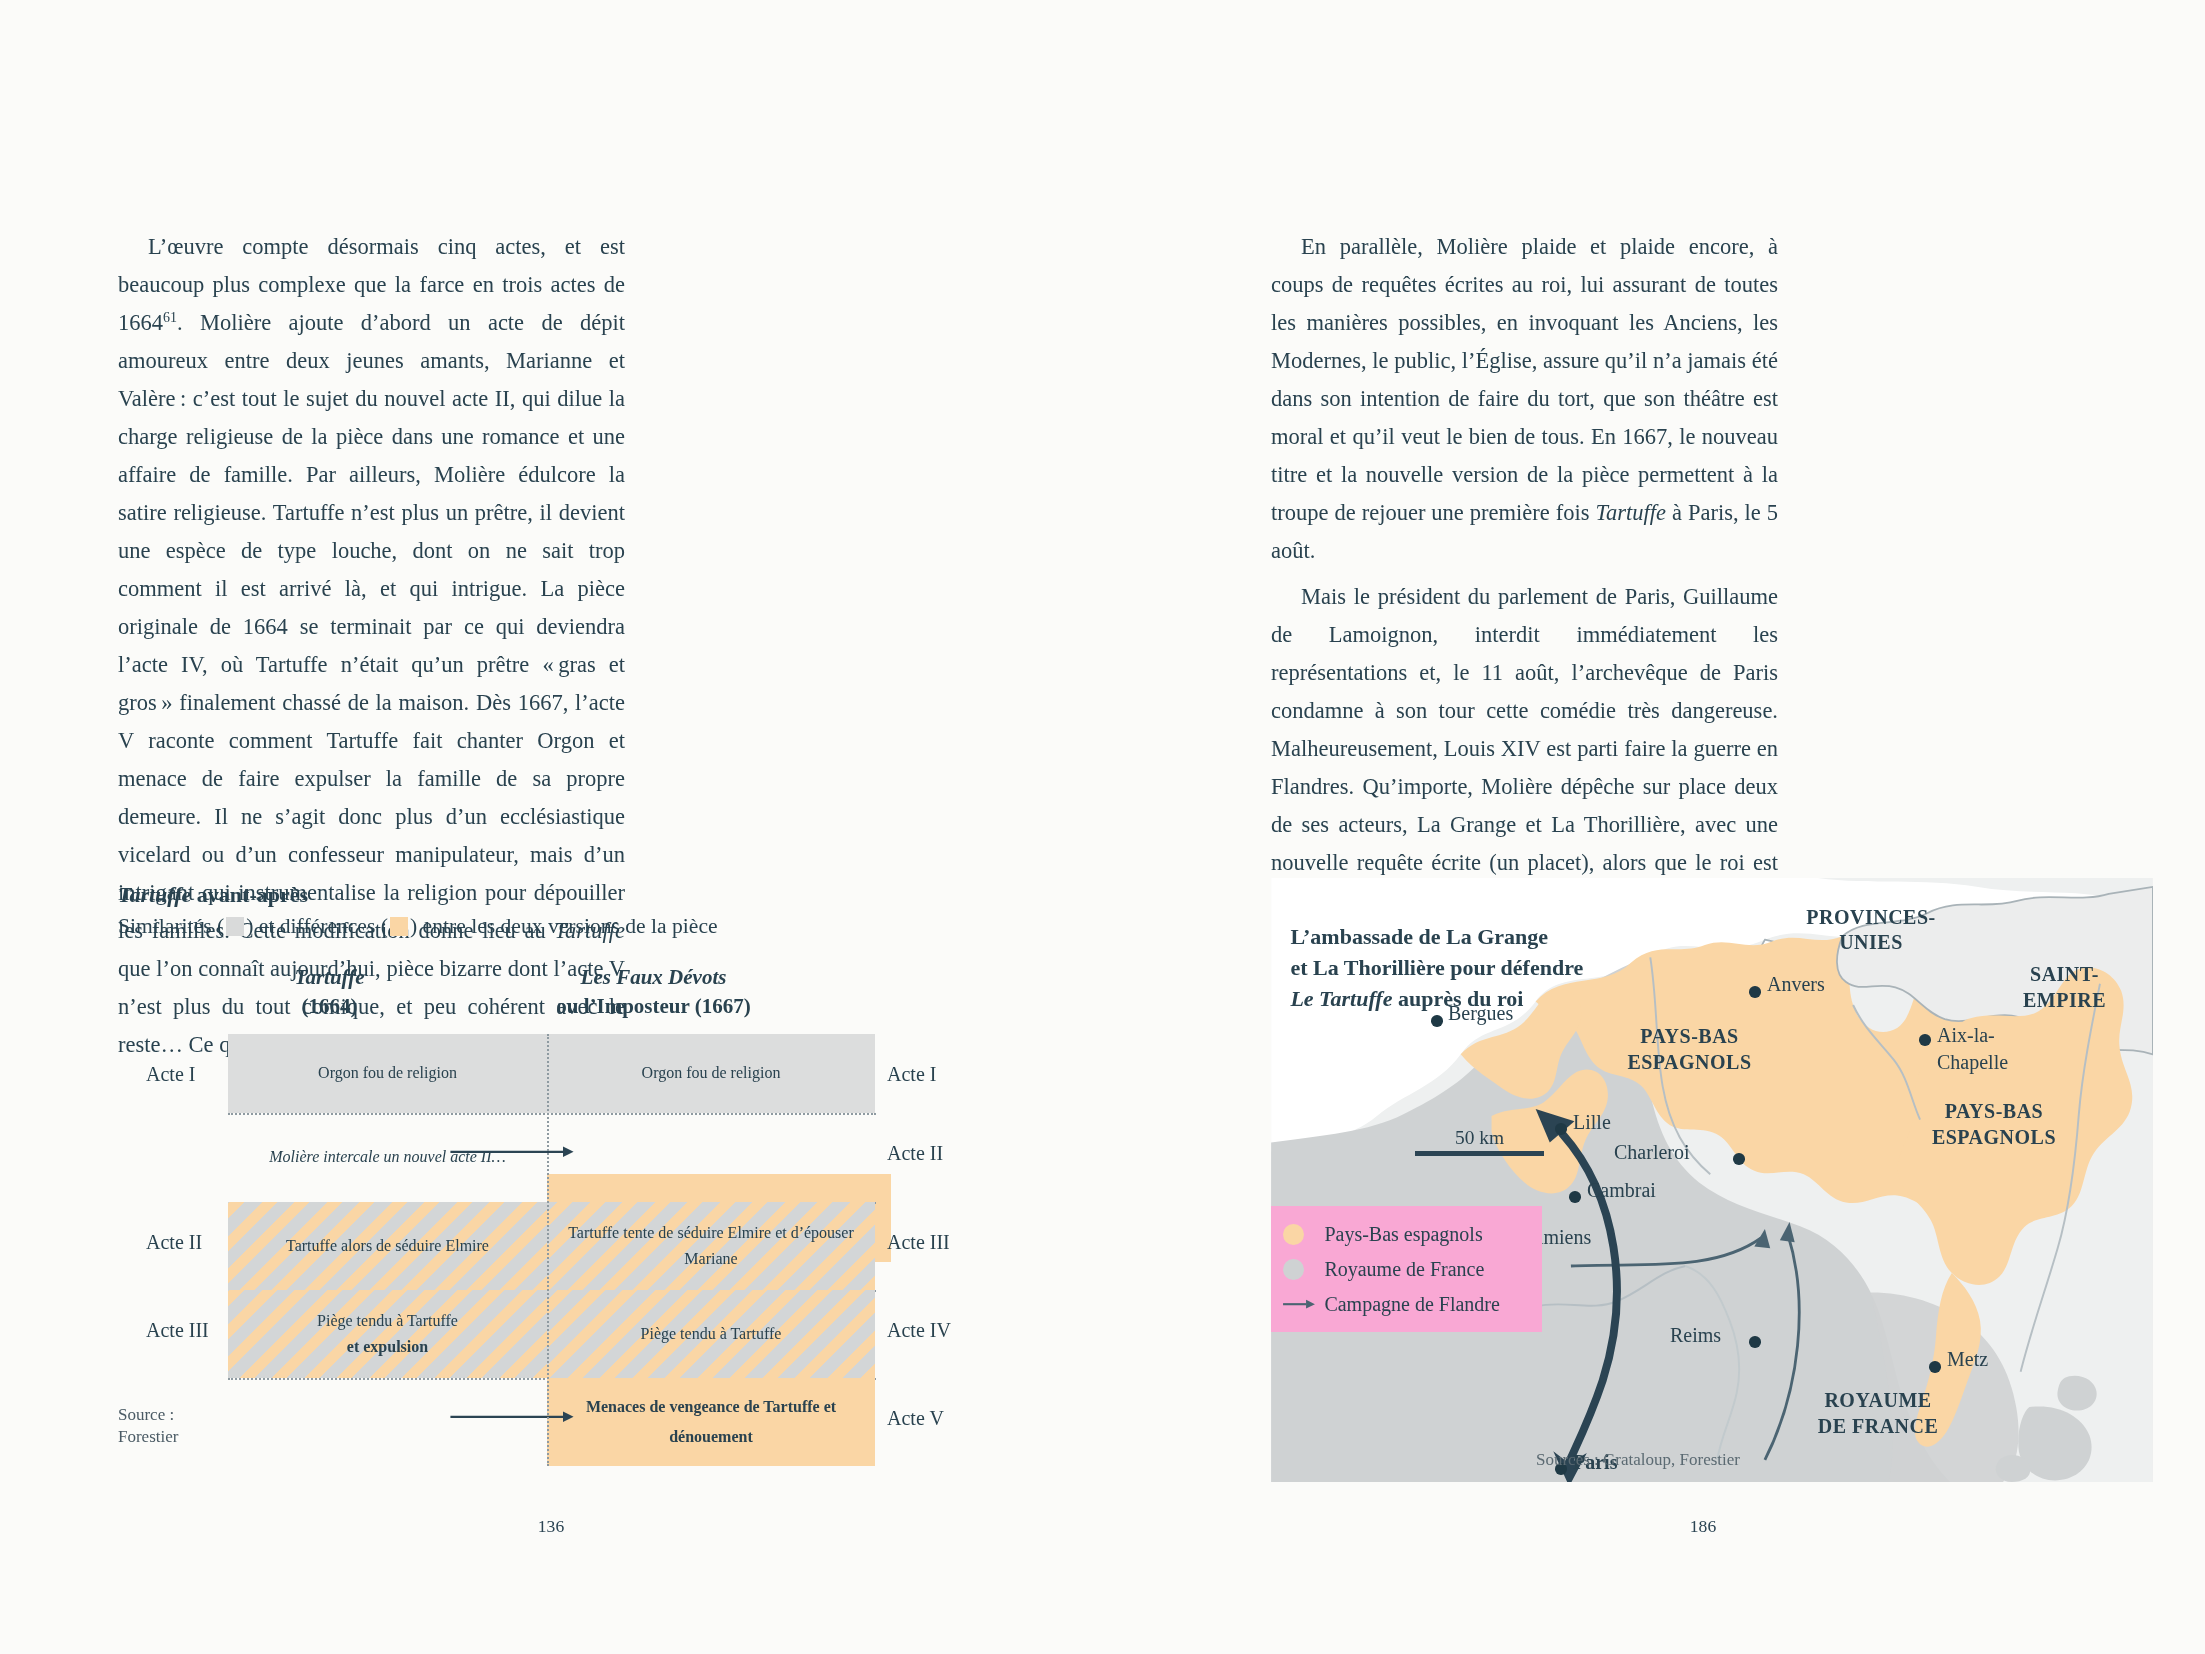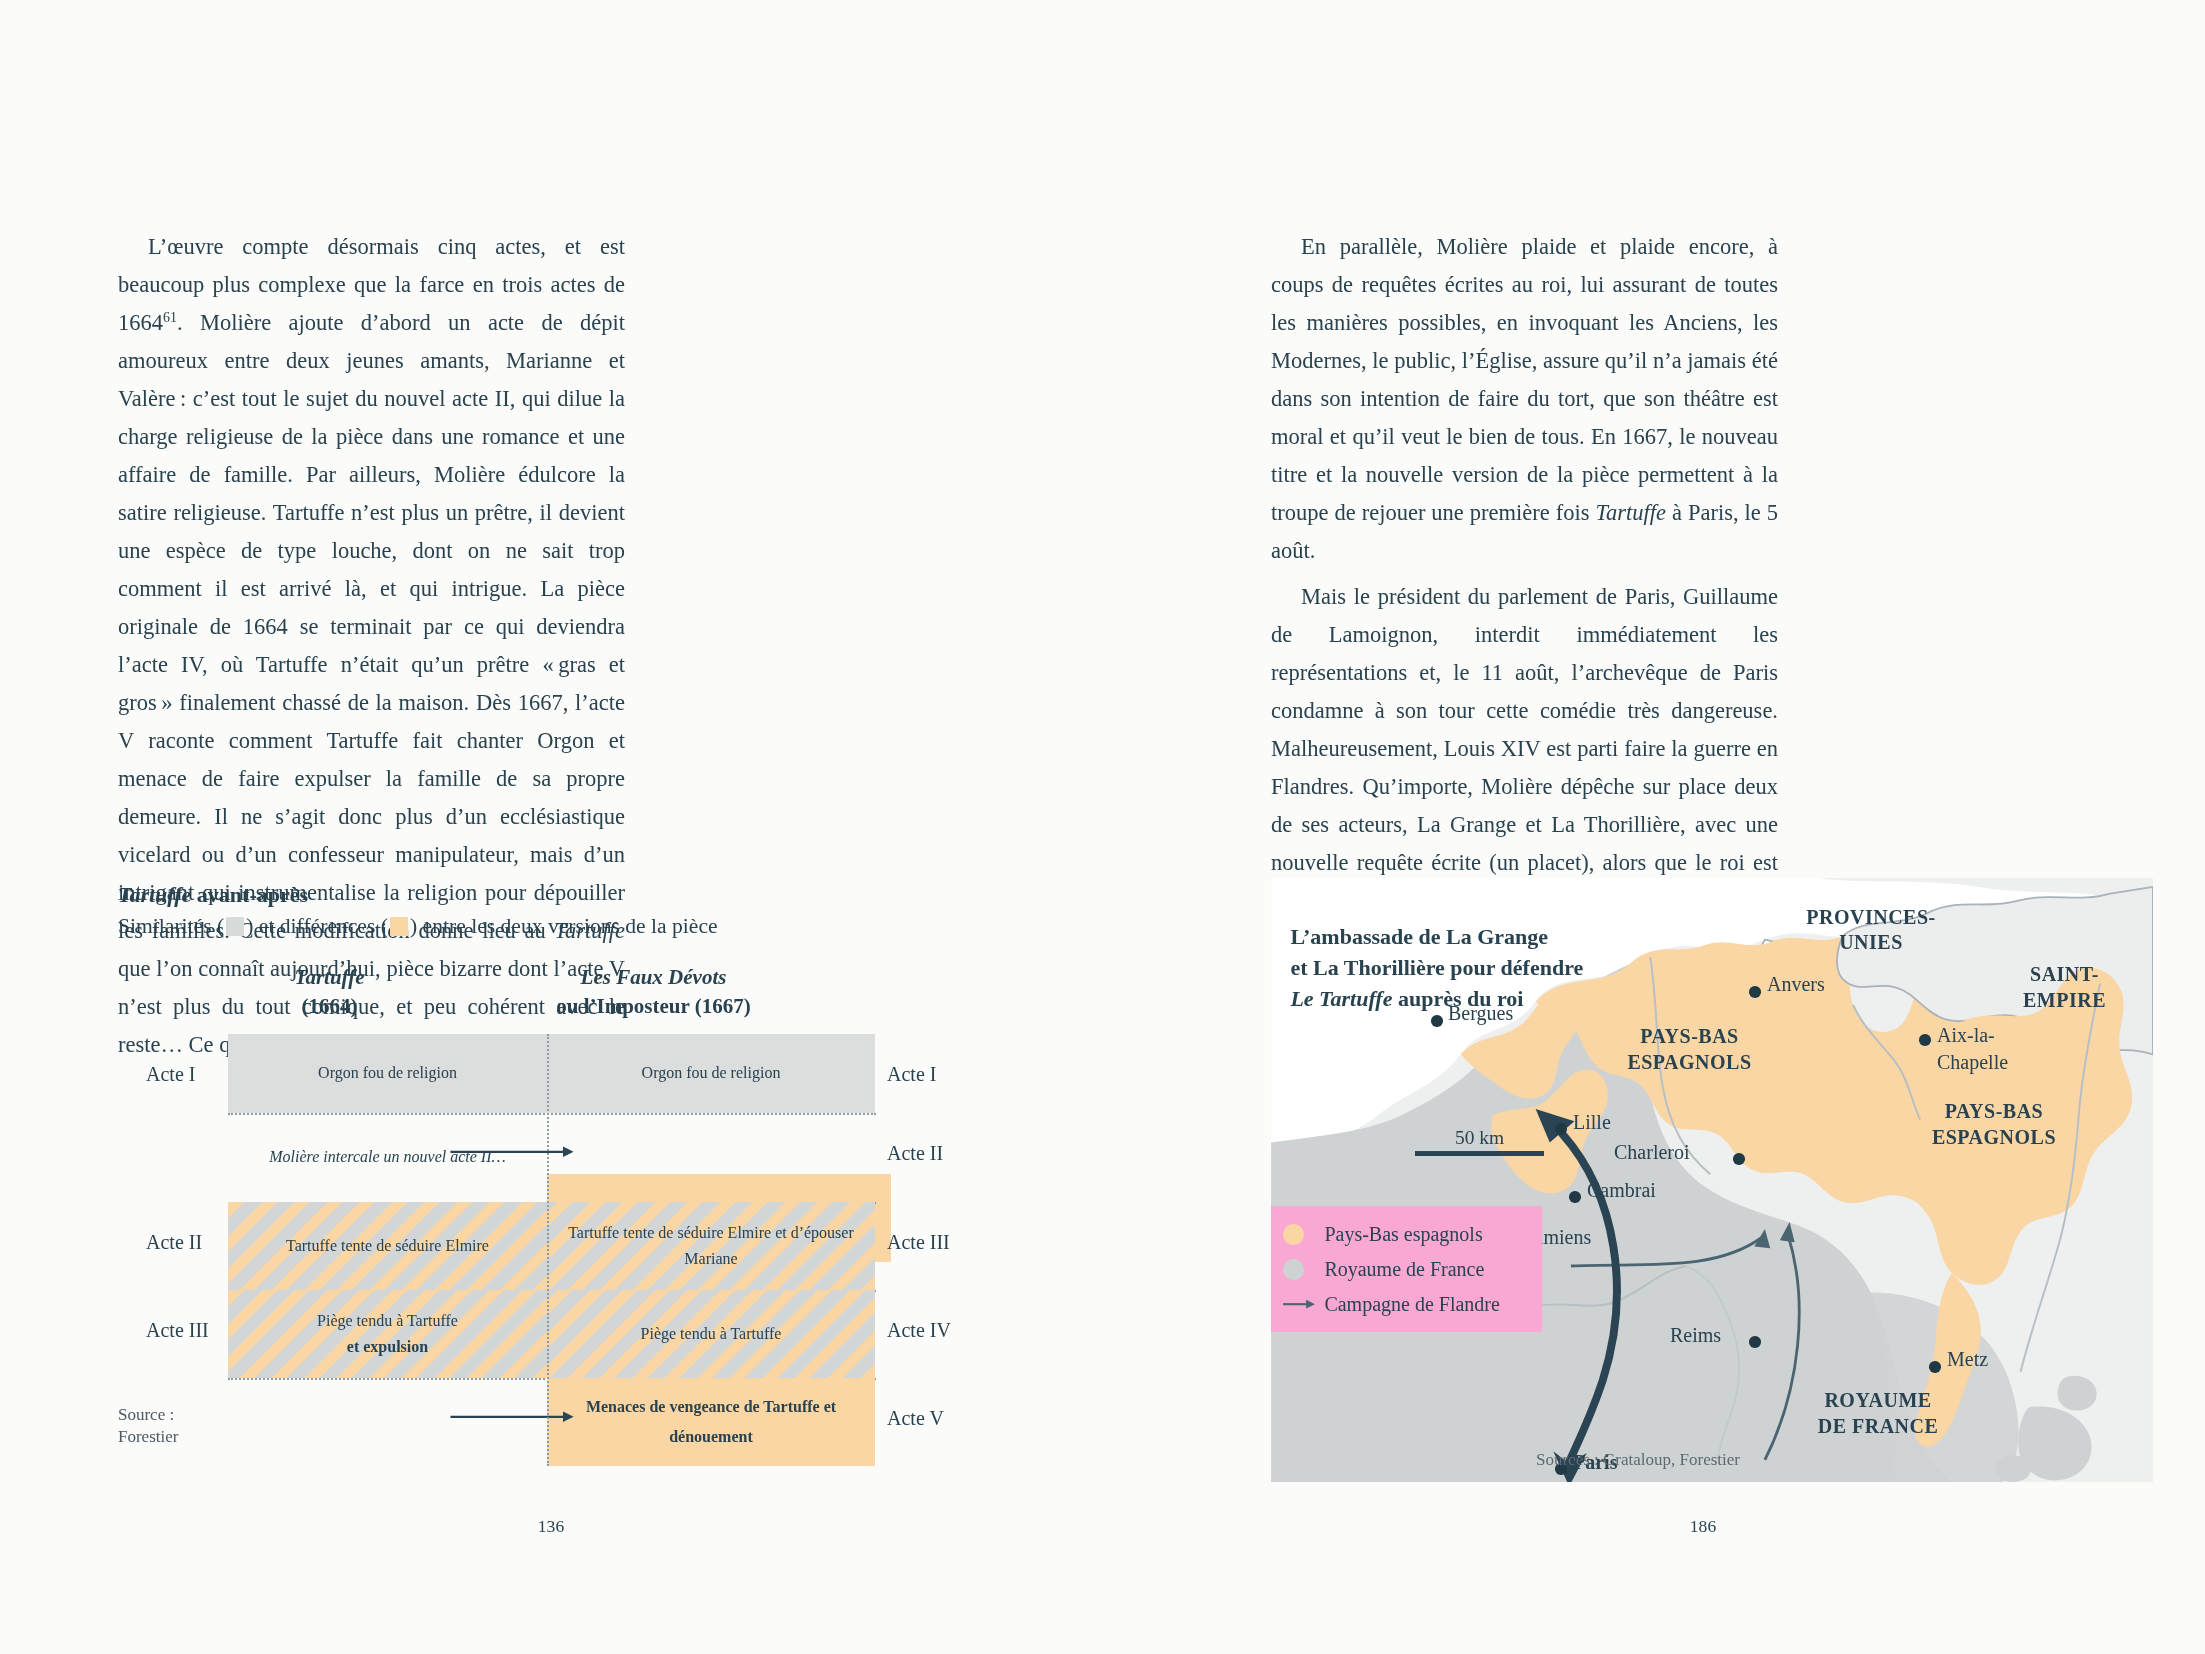--- a/index.html
+++ b/index.html
@@ -233,21 +233,21 @@
       </div>
       <div class="cell c-orange bold" style="left:547px;top:1174px;width:344px;height:88px;line-height:30px;">Amours contrariés de Marianne et Valère</div>
 
       <svg class="arrow" style="left:450px;top:1143px;" width="124" height="17.6" viewBox="0 0 140 20">
         <line x1="0" y1="10" x2="128" y2="10" stroke="#2b4453" stroke-width="2.5"></line>
         <polygon points="128,4 140,10 128,16" fill="#2b4453"></polygon>
       </svg>
       <div class="acte-r" style="left:887px;top:1142px;">Acte II</div>
       <div class="dash-h" style="left:228px;top:1202px;width:648px;"></div>
 
-      <div class="cell c-hatch" style="left:228px;top:1202px;width:319px;height:88px;">Tartuffe tente de séduire Elmire</div>
+      <div class="cell c-hatch" style="left:228px;top:1202px;width:319px;height:88px;">Tartuffe alors de séduire Elmire</div>
       <div class="cell c-hatch" style="left:547px;top:1202px;width:328px;height:88px;">Tartuffe tente de séduire Elmire et d’épouser Mariane</div>
       <div class="acte-l" style="left:146px;top:1231px;">Acte II</div>
       <div class="acte-r" style="left:887px;top:1231px;">Acte III</div>
       <div class="dash-h" style="left:228px;top:1290px;width:648px;"></div>
 
       <div class="cell c-hatch" style="left:228px;top:1290px;width:319px;height:88px;flex-direction:column;">
         <span>Piège tendu à Tartuffe</span>
         <span style="font-weight:bold;">et expulsion</span>
       </div>
       <div class="cell c-hatch" style="left:547px;top:1290px;width:328px;height:88px;">Piège tendu à Tartuffe</div>

